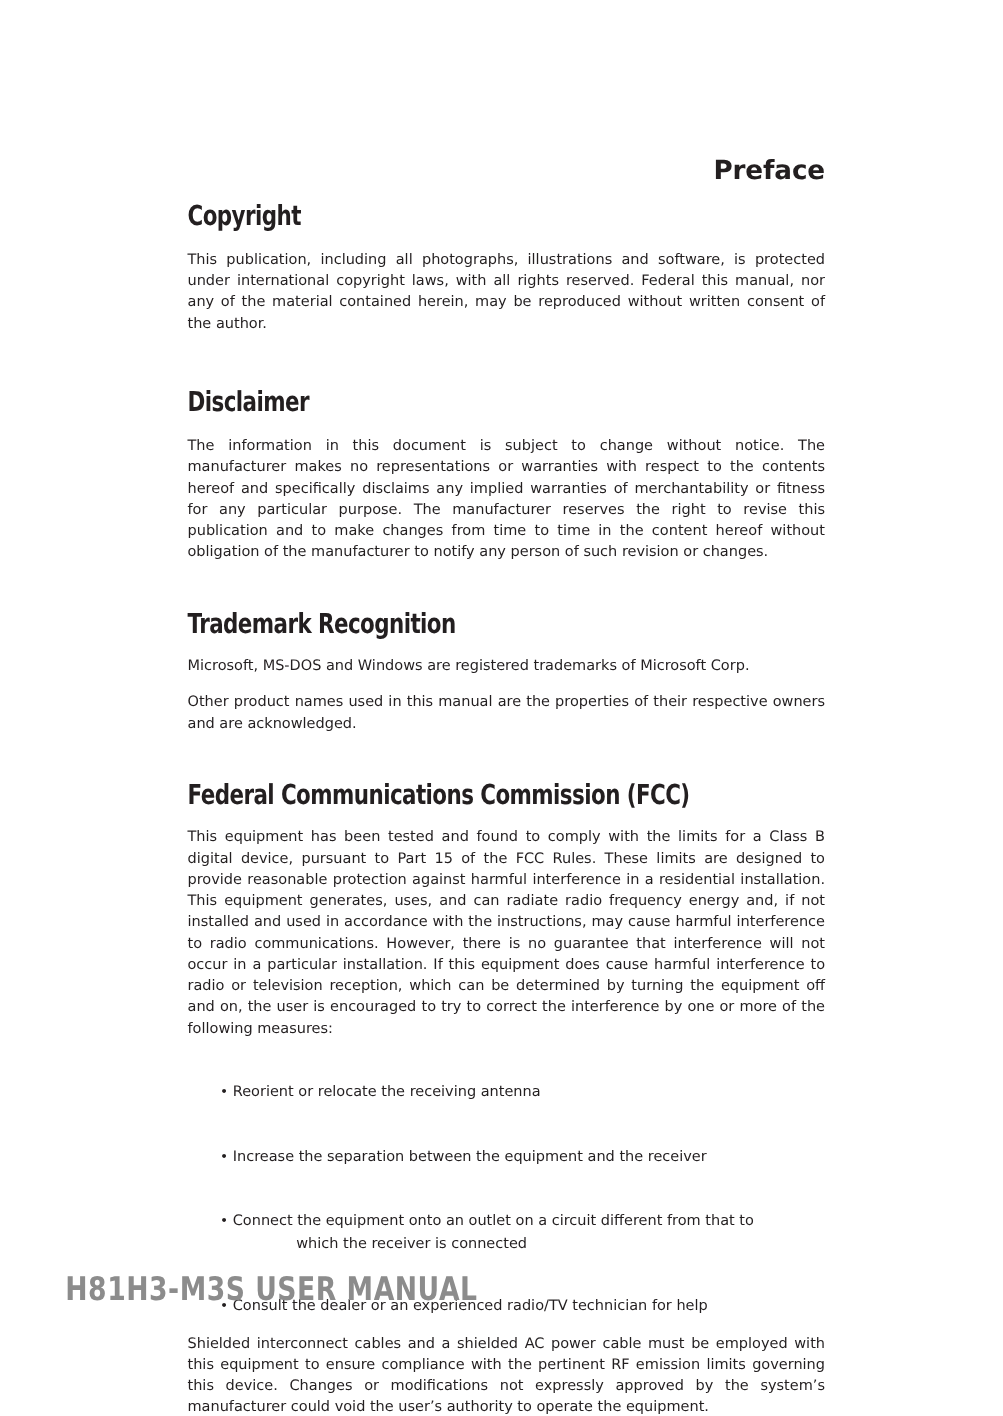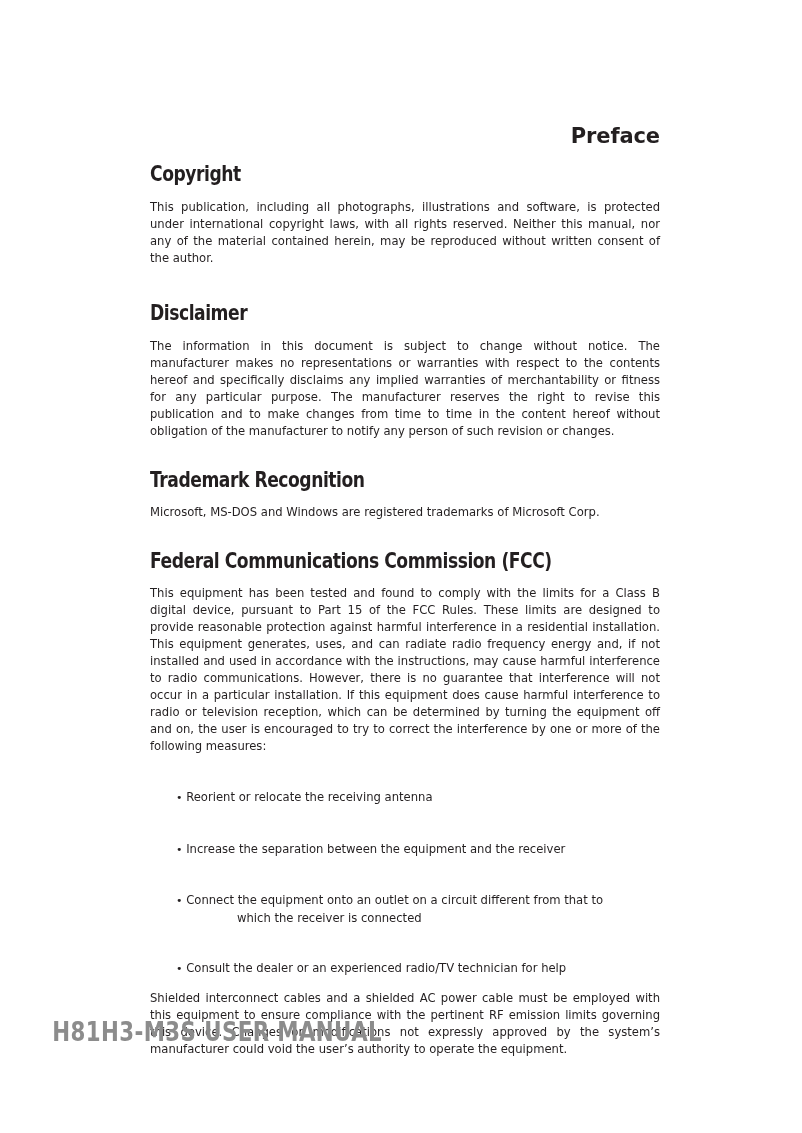--- a/index.html
+++ b/index.html
@@ -51,21 +51,21 @@
     line-height: 22px;
     color: #231f20;
     letter-spacing: -0.6px;
     transform: scaleX(0.78);
     transform-origin: left center;
     white-space: nowrap;
     margin: 0;
     padding: 0;
   }
   .heading-wrap {
-    margin: 4px 0 12px 0;
+    margin: 14px 0 12px 0;
     height: 24px;
     overflow: visible;
   }
   .heading-wrap.tight { margin-bottom: 11px; }
 
   
   p.body {
     font-family: "DejaVu Sans", sans-serif;
     font-size: 11.6px;
     line-height: 17px;
@@ -135,35 +135,36 @@
 
 <div class="page">
 
   <div class="content">
 
     <div class="running-head">Preface</div>
 
     <div class="heading-wrap">
       <div class="sec-heading">Copyright</div>
     </div>
-    <p class="body">This publication, including all photographs, illustrations and software, is protected under international copyright laws, with all rights reserved. Neither this manual, nor any of the material contained herein, may be reproduced without written consent of the author.</p>
+    <p class="body">This publication, including all photographs, illustrations and software, is protected under international copyright laws, with all rights reserved. Federal this manual, nor any of the material contained herein, may be reproduced without written consent of the author.</p>
 
     <div class="gap-lg"></div>
 
     <div class="heading-wrap">
       <div class="sec-heading">Disclaimer</div>
     </div>
     <p class="body">The information in this document is subject to change without notice. The manufacturer makes no representations or warranties with respect to the contents hereof and specifically disclaims any implied warranties of merchantability or fitness for any particular purpose. The manufacturer reserves the right to revise this publication and to make changes from time to time in the content hereof without obligation of the manufacturer to notify any person of such revision or changes.</p>
 
     <div class="gap-md"></div>
 
     <div class="heading-wrap tight">
       <div class="sec-heading">Trademark Recognition</div>
     </div>
     <p class="body nohyph">Microsoft, MS-DOS and Windows are registered trademarks of Microsoft Corp.</p>
+    <p class="body nohyph">Other product names used in this manual are the properties of their respective owners and are acknowledged.</p>
 
     <div class="gap-md"></div>
 
     <div class="heading-wrap tight">
       <div class="sec-heading">Federal Communications Commission (FCC)</div>
     </div>
     <p class="body">This equipment has been tested and found to comply with the limits for a Class B digital device, pursuant to Part 15 of the FCC Rules. These limits are designed to provide reasonable protection against harmful interference in a residential installation. This equipment generates, uses, and can radiate radio frequency energy and, if not installed and used in accordance with the instructions, may cause harmful interference to radio communications. However, there is no guarantee that interference will not occur in a particular installation. If this equipment does cause harmful interference to radio or television reception, which can be determined by turning the equipment off and on, the user is encouraged to try to correct the interference by one or more of the following measures:</p>
 
     <ul class="measures">
       <li><span class="bullet">•</span> <span>Reorient or relocate the receiving antenna</span></li>

